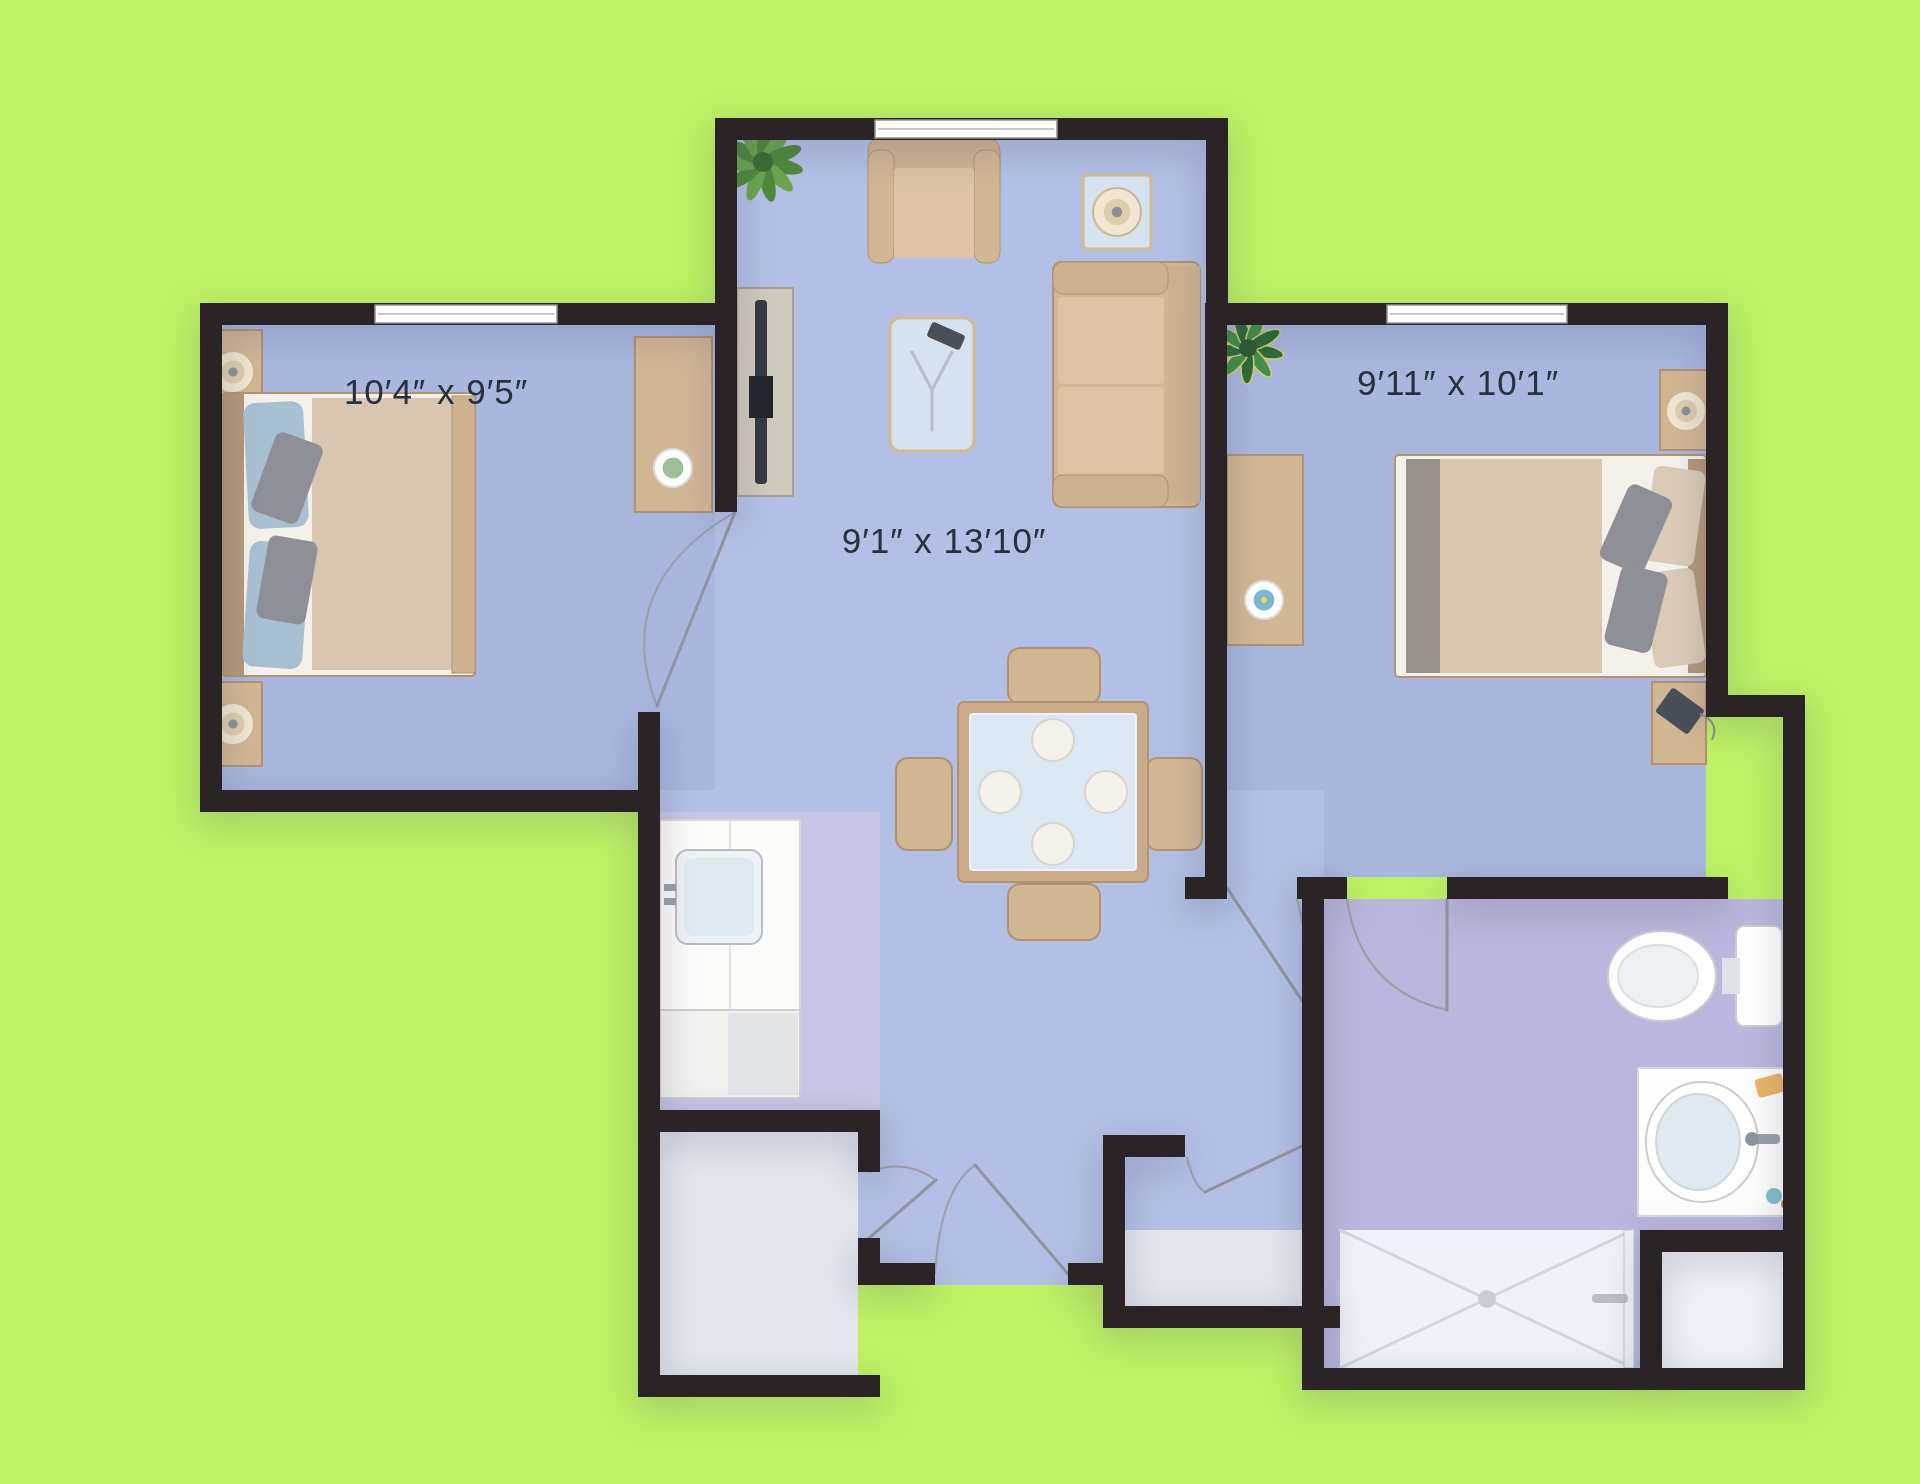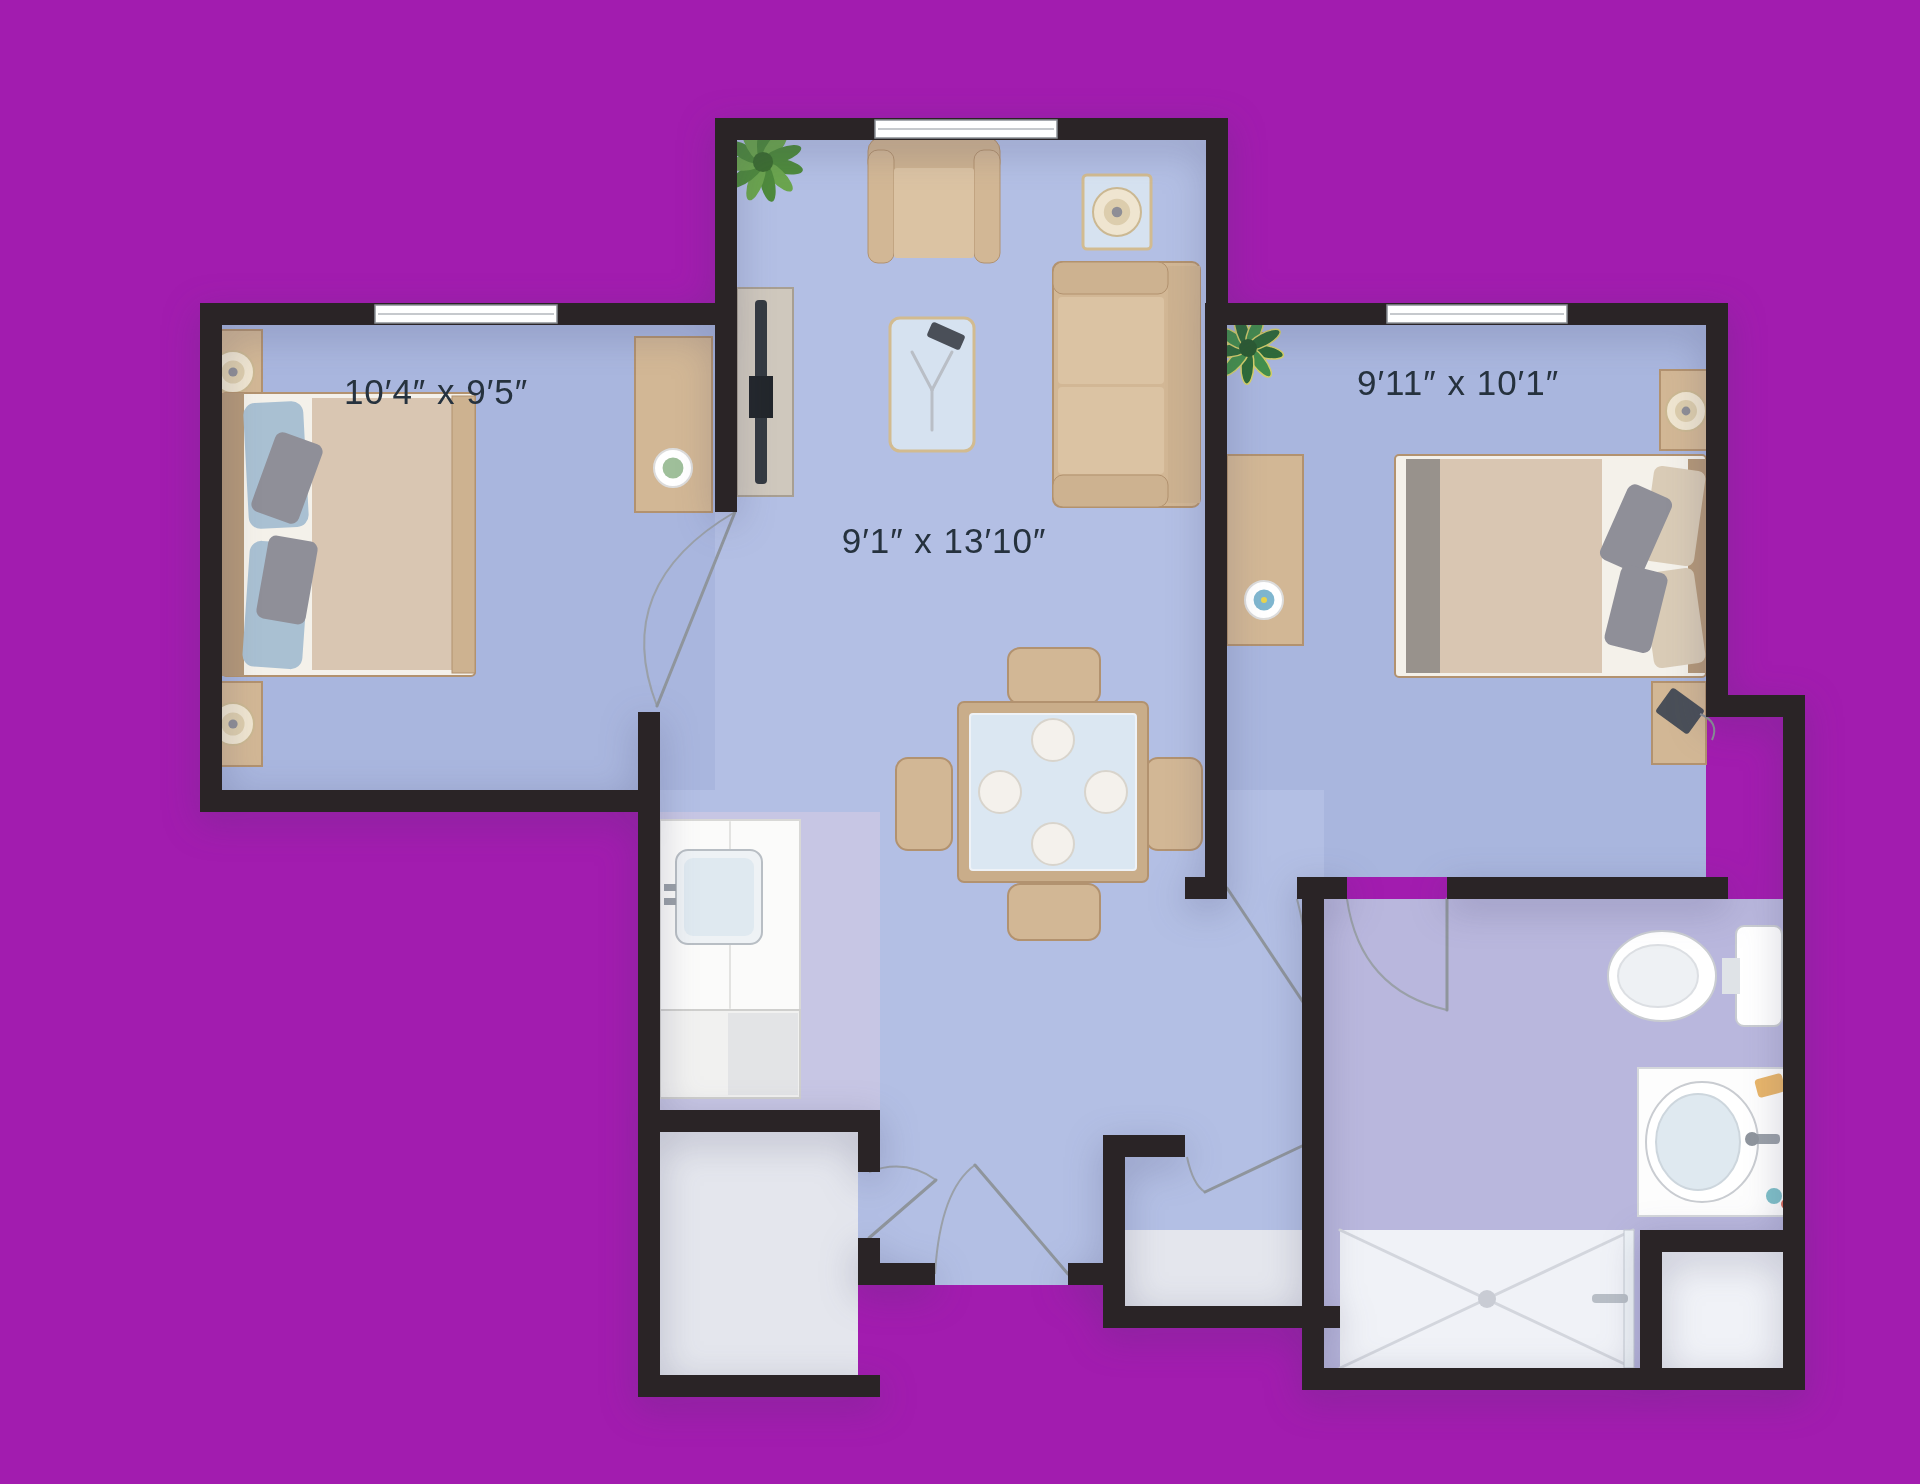--- a/index.html
+++ b/index.html
@@ -1,16 +1,16 @@
 <!DOCTYPE html>
 <html><head>
 <meta charset="utf-8">
 <style>
   html,body{margin:0;padding:0;background:#ffffff;}
-  .stage{position:relative;width:1920px;height:1484px;background:#a21caf;overflow:hidden;
+  .stage{position:relative;width:1920px;height:1484px;background:#bef264;overflow:hidden;
          font-family:"Liberation Sans", sans-serif;}
   svg{position:absolute;left:0;top:0;}
   .walls{filter:drop-shadow(0 10px 18px rgba(60,60,100,.28));}
   .room-label{font-family:"Liberation Sans", sans-serif;font-size:35px;fill:#26323e;
               letter-spacing:1px;}
 </style>
 </head>
 <body>
 
 <div class="stage">

